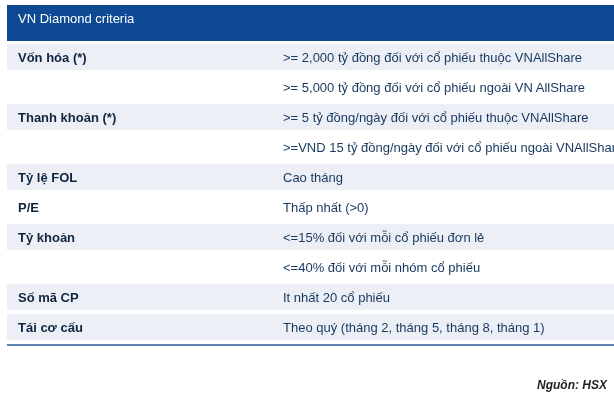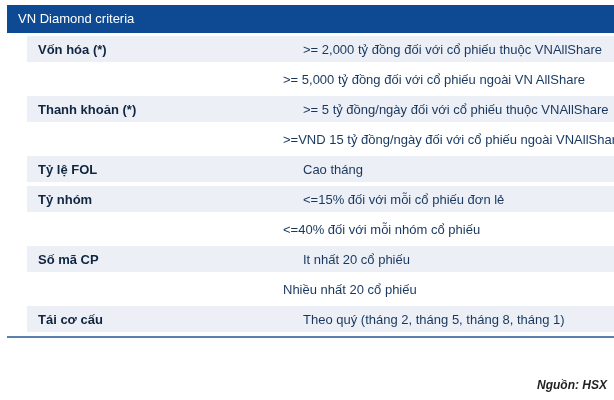--- a/index.html
+++ b/index.html
@@ -16,21 +16,21 @@
   }
   .table-wrap {
     position: absolute;
     left: 7px;
     top: 5px;
     width: 607px;
   }
   .table-header {
     background: var(--header-bg, #0d4a93);
     color: var(--header-text, #ffffff);
-    height: 28px;
+    height: 36px;
     line-height: 28px;
     padding-left: 11px;
     font-size: 13px;
     margin-bottom: 3px;
     white-space: nowrap;
   }
   .criteria-table {
     width: 100%;
   }
   .row {
@@ -39,21 +39,20 @@
     height: 30px;
     box-sizing: border-box;
     border-bottom: 4px solid #ffffff;
     font-size: 13px;
   }
   .row:last-child {
     border-bottom: none;
   }
   .row.shaded {
     background: var(--row-shade, #edeff6);
-    margin-left: 20px;
   }
   .col-label {
     flex: 0 0 265px;
     width: 265px;
     padding-left: 11px;
     font-weight: bold;
     color: var(--label-text, #0f2540);
     white-space: nowrap;
   }
   .col-value {
@@ -102,40 +101,40 @@
     <div class="row">
       <div class="col-label"></div>
       <div class="col-value">&gt;=VND 15 tỷ đồng/ngày đối với cổ phiếu ngoài VNAllShare</div>
     </div>
 
     <div class="row shaded">
       <div class="col-label">Tỷ lệ FOL</div>
       <div class="col-value">Cao tháng</div>
     </div>
 
+    <div class="row">
+      <div class="col-label">P/E</div>
+      <div class="col-value">Thấp nhất (&gt;0)</div>
+    </div>
 
     <div class="row shaded">
-      <div class="col-label">Tỷ nhóm</div>
+      <div class="col-label">Tỷ khoản</div>
       <div class="col-value">&lt;=15% đối với mỗi cổ phiếu đơn lẻ</div>
     </div>
 
     <div class="row">
       <div class="col-label"></div>
       <div class="col-value">&lt;=40% đối với mỗi nhóm cổ phiếu</div>
     </div>
 
     <div class="row shaded">
       <div class="col-label">Số mã CP</div>
       <div class="col-value">It nhất 20 cổ phiếu</div>
     </div>
 
-    <div class="row">
-      <div class="col-label"></div>
-      <div class="col-value">Nhiều nhất 20 cổ phiếu</div>
-    </div>
 
     <div class="row shaded">
       <div class="col-label">Tái cơ cấu</div>
       <div class="col-value">Theo quý (tháng 2, tháng 5, tháng 8, tháng 1)</div>
     </div>
 
     <div class="bottom-rule"></div>
 
   </div>
 </div>

